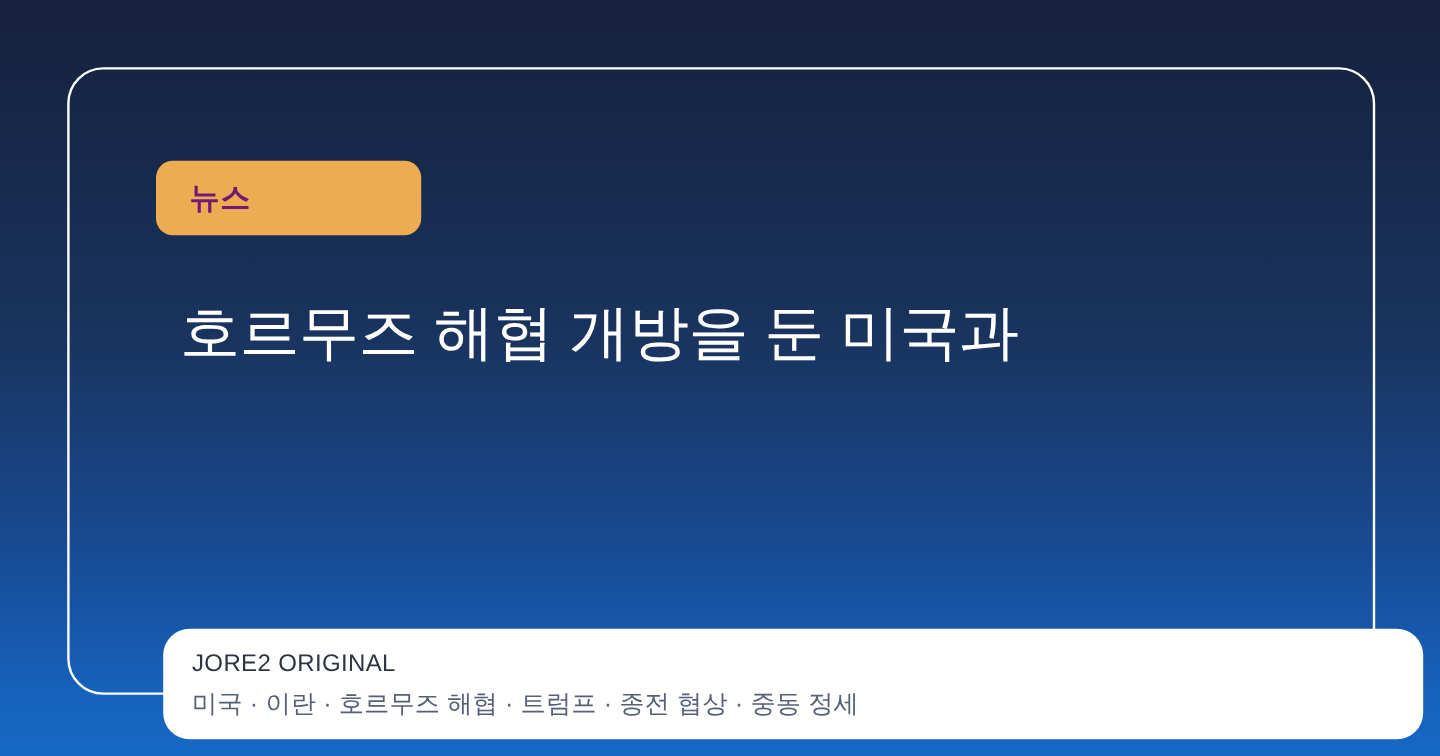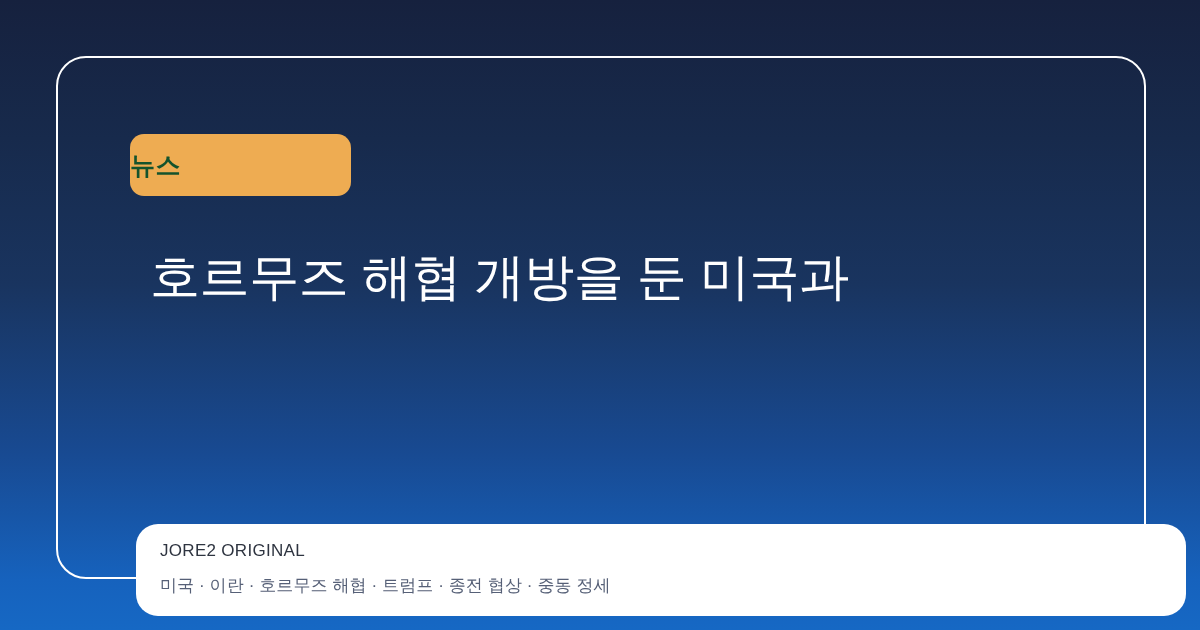--- a/index.html
+++ b/index.html
@@ -40,23 +40,24 @@
     top: 76px;
     width: 221px;
     height: 62px;
     background: #eeac52;
     border-radius: 14px;
     display: flex;
     align-items: center;
   }
 
   .badge-label {
+    padding-left: 28px;
     font-size: 25px;
     font-weight: 700;
-    color: #14532d;
+    color: #701a75;
     letter-spacing: 0.5px;
     line-height: 1;
   }
 
   
   .headline {
     position: absolute;
     left: 92px;
     top: 184px;
     width: 930px;
@@ -75,30 +76,30 @@
     left: 78px;
     top: 466px;
     width: 1050px;
     height: 92px;
     background: #ffffff;
     border-radius: 22px;
     padding: 16px 0 0 24px;
   }
 
   .meta-source {
-    font-size: 17px;
+    font-size: 20px;
     font-weight: 400;
     color: #2e3440;
     letter-spacing: 0.3px;
     line-height: 1.35;
   }
 
   .meta-tags {
-    margin-top: 12px;
-    font-size: 17px;
+    margin-top: 6px;
+    font-size: 21px;
     font-weight: 400;
     color: #566077;
     letter-spacing: 0.1px;
     line-height: 1.35;
   }
 </style>
 </head>
 <body>
 
 <div class="card-frame">

